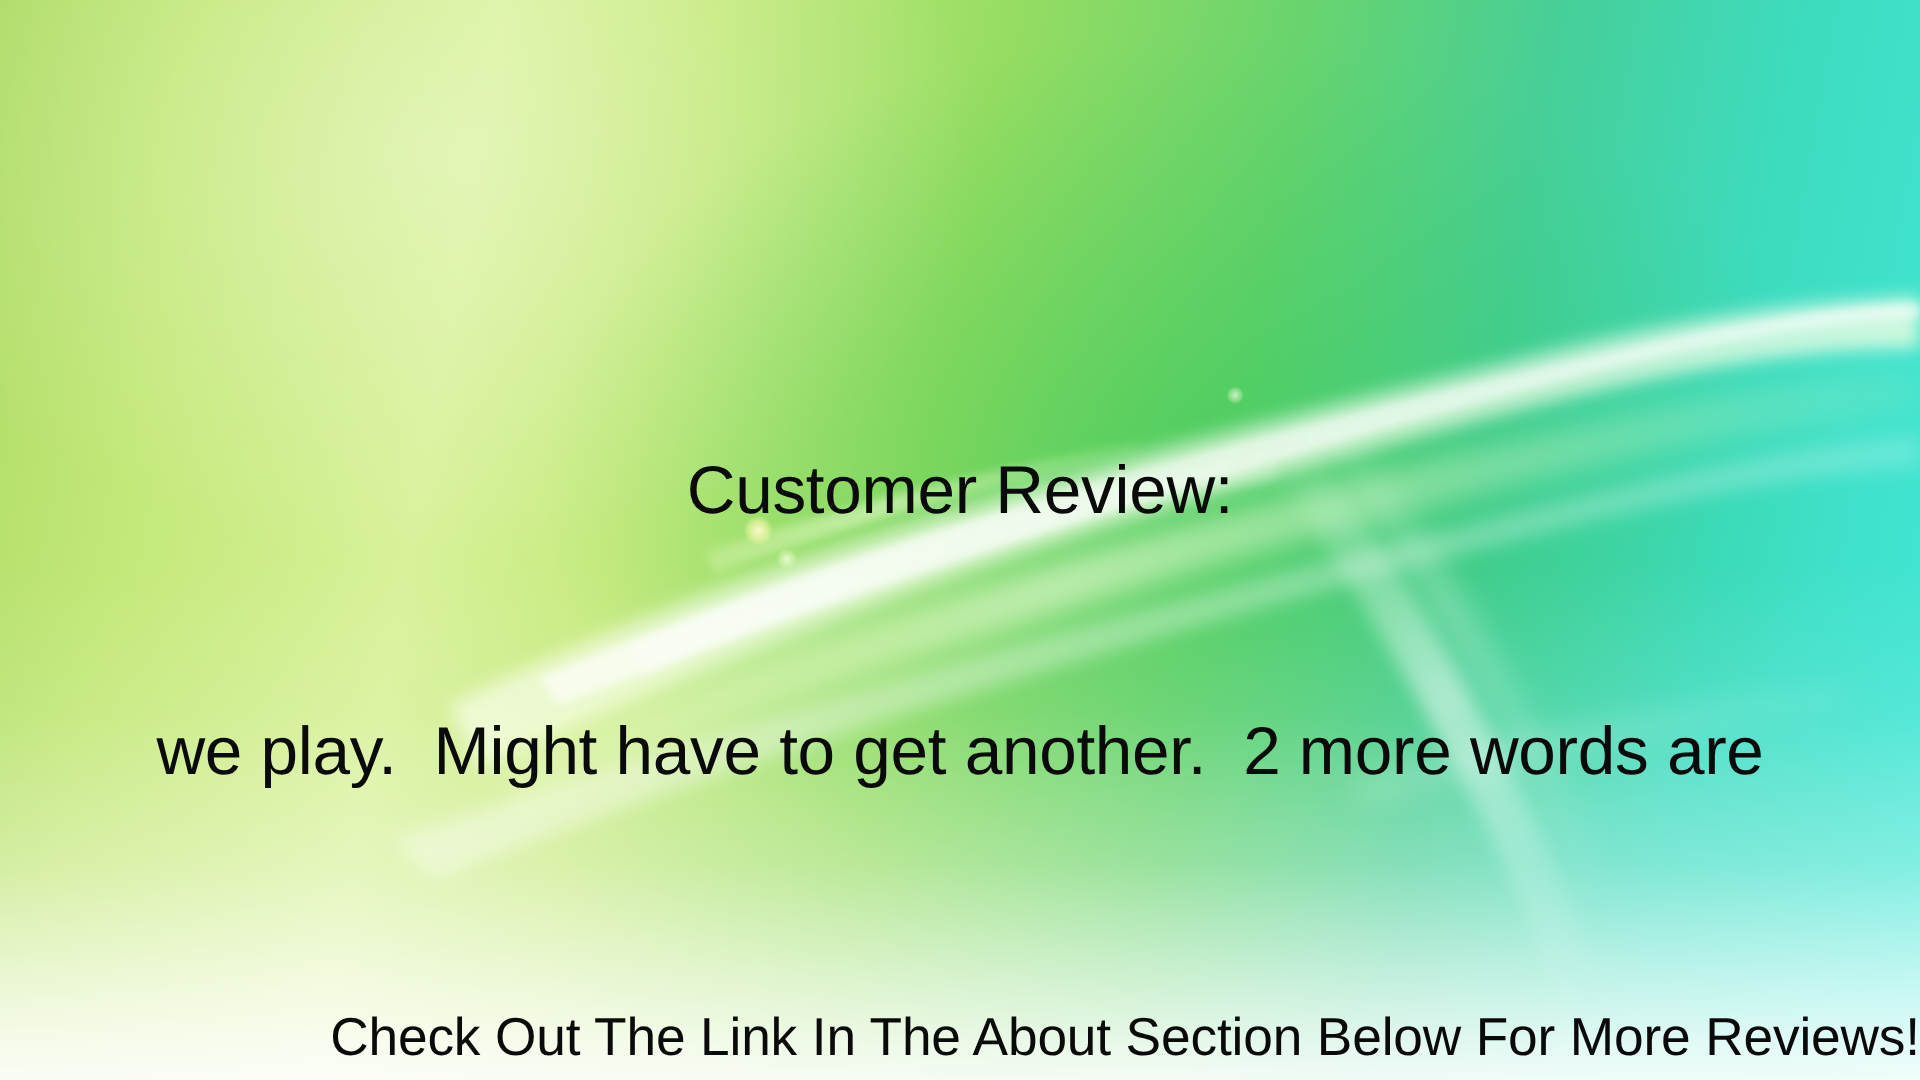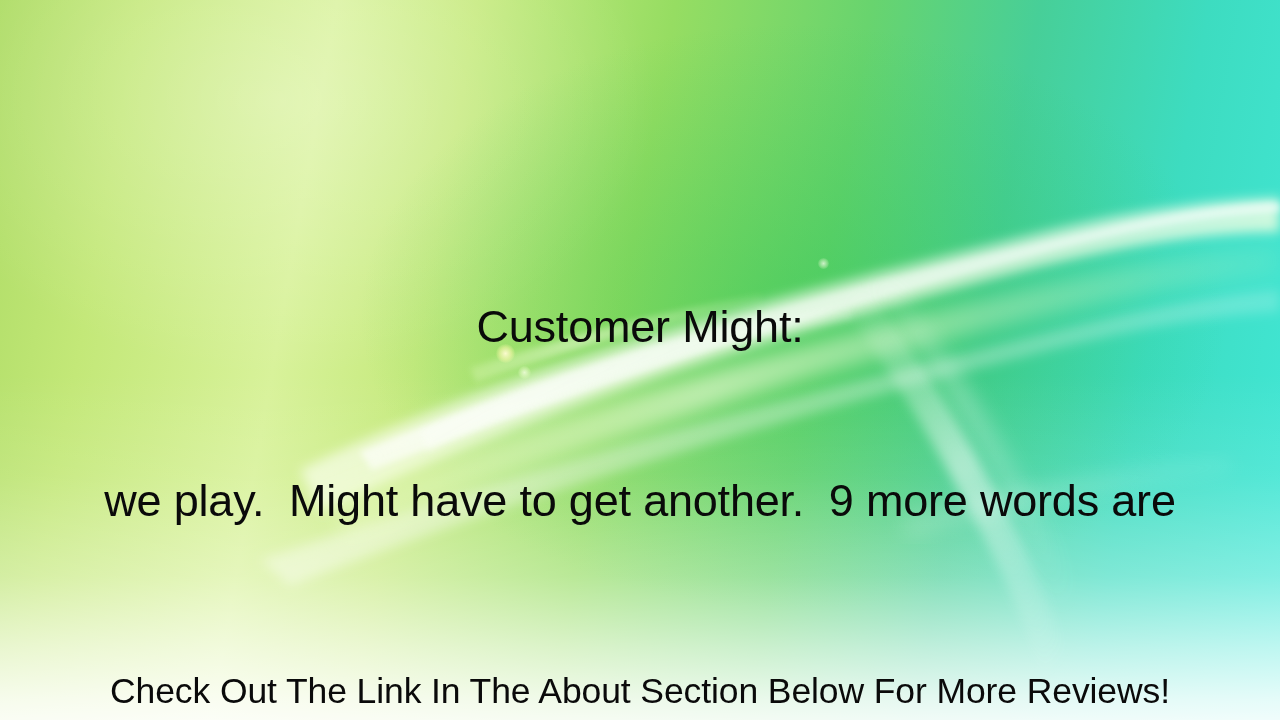--- a/index.html
+++ b/index.html
@@ -94,21 +94,21 @@
     letter-spacing: -0.2px;
     white-space: pre;
   }
   .review-line { display: block; }
 
   .footer-banner {
     position: absolute;
     left: 0;
     right: 0;
     bottom: 8px;
-    text-align: center;
+    text-align: right;
     color: #0a0a0a;
     font-size: 35.5px;
     line-height: 42px;
     letter-spacing: -0.1px;
     white-space: pre;
   }
 </style>
 </head>
 <body>
 
@@ -177,22 +177,22 @@
 
       <path d="M 900,520 C 1000,492 1110,470 1230,458 L 1232,472 C 1116,486 1006,508 908,536 Z" fill="url(#streakB)" opacity="0.5" filter="url(#soft10)"></path>
     </svg>
   </div>
 
   <div class="glow-dot d1"></div>
   <div class="glow-dot d2"></div>
   <div class="glow-dot d3"></div>
 
   <div class="review-block">
-    <span class="review-line">Customer Might:</span>
-    <span class="review-line">we play.  Might have to get another.  9 more words are</span>
+    <span class="review-line">Customer Review:</span>
+    <span class="review-line">we play.  Might have to get another.  2 more words are</span>
     
     
     
   </div>
 
   <div class="footer-banner">Check Out The Link In The About Section Below For More Reviews!</div>
 
 </div>
 
 </body></html>

